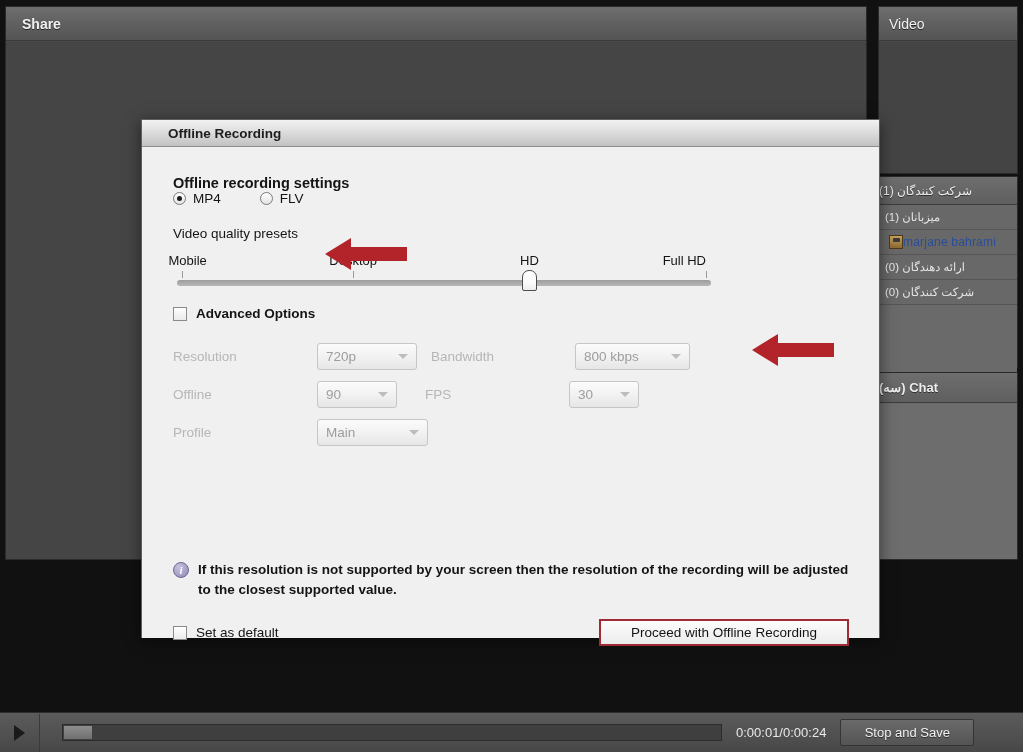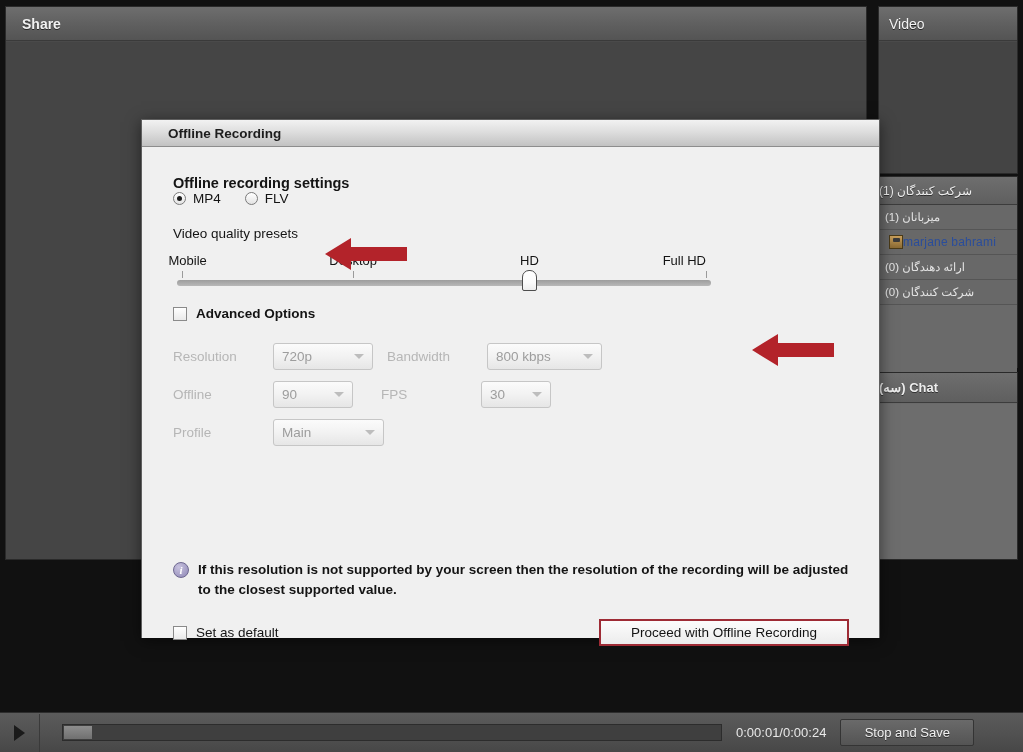--- a/index.html
+++ b/index.html
@@ -249,21 +249,21 @@
     color: #141414;
     margin-bottom: 0;
   }
   .d-sub {
     font-size: 13.5px;
     color: #141414;
     margin-bottom: 20px;
   }
 
   
-  .radio-row { display: flex; align-items: center; gap: 0; margin-bottom: 20px; position: relative; }
+  .radio-row { display: flex; align-items: center; gap: 15px; margin-bottom: 20px; position: relative; }
   .radio-item { display: flex; align-items: center; cursor: pointer; margin-right: 24px; }
   .radio-dot {
     width: 13px; height: 13px;
     border-radius: 50%;
     border: 1px solid #7a7a7a;
     background: linear-gradient(to bottom, #ffffff, #e3e3e3);
     margin-right: 7px;
     position: relative;
     flex: 0 0 auto;
   }
@@ -334,21 +334,21 @@
   .chk-label { font-size: 13.5px; color: #141414; font-weight: bold; }
   .chk-label.normal { font-weight: normal; }
 
   
   #adv-grid {
     margin-top: 16px;
     position: relative;
     width: 580px;
   }
   .adv-row { display: flex; align-items: center; height: 38px; }
-  .adv-cell { display: flex; align-items: center; }
+  .adv-cell { display: flex; align-items: center; gap: 44px; }
   .adv-lab {
     font-size: 13.5px;
     color: #b6b6b6;
     width: 100px;
   }
   .adv-lab.w2 { width: 100px; }
   .sel {
     height: 27px;
     background: linear-gradient(to bottom, #fbfbfb 0%, #f2f2f2 50%, #e6e6e6 100%);
     border: 1px solid #c6c6c6;

